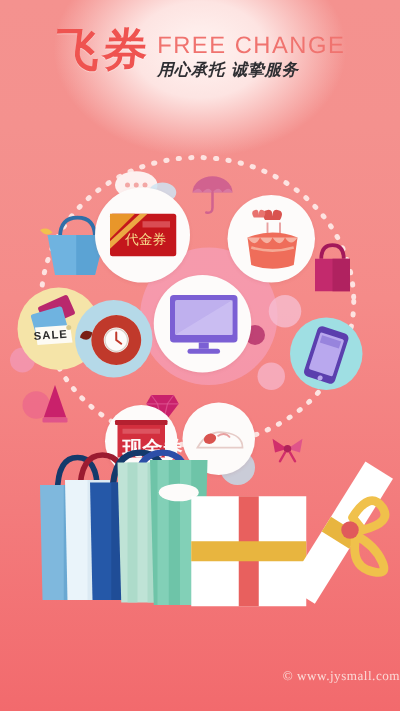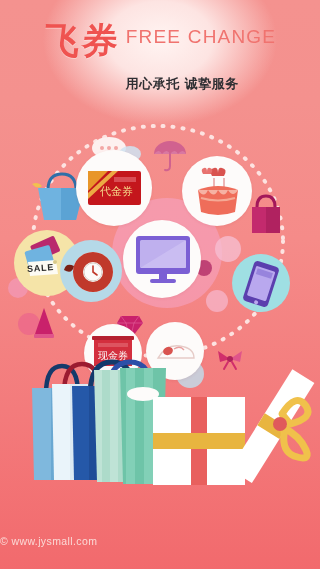--- a/index.html
+++ b/index.html
@@ -14,41 +14,41 @@
   
   .header{position:absolute;left:0;top:22px;width:320px;height:80px;}
   .logo-row{display:flex;align-items:flex-start;justify-content:center;gap:6px;}
   .logo-cn{
     font-family:"DejaVu Sans","Liberation Sans",sans-serif;
     font-size:36px;font-weight:bold;color:#ef5350;line-height:38px;
     letter-spacing:2px;
     text-shadow:0 1px 0 rgba(255,255,255,.35);
     transform:skewX(-6deg);
   }
-  .logo-right{display:flex;flex-direction:column;padding-top:4px;gap:27px;}
+  .logo-right{display:flex;flex-direction:column;padding-top:4px;}
   .logo-en{
     font-size:19px;letter-spacing:1.2px;color:#f0736f;font-weight:400;
     line-height:21px;white-space:nowrap;
   }
   .logo-tag{
     font-family:"DejaVu Sans","Liberation Sans",sans-serif;
     font-size:13px;font-weight:bold;color:#2f2f33;line-height:16px;
-    letter-spacing:.5px;white-space:nowrap;margin-top:2px;
+    letter-spacing:.5px;white-space:nowrap;margin-top:2px;font-style:italic;
   }
   
   .stage{position:absolute;left:0;top:108px;width:320px;height:400px;}
   .blob{position:absolute;border-radius:50%;}
   .wcircle{position:absolute;border-radius:50%;background:#fdfbfa;
            box-shadow:0 1px 3px rgba(160,60,60,.10);}
   
   .bag{position:absolute;}
   .giftbox{position:absolute;}
   .footer{
-    position:absolute;left:0;bottom:22px;width:320px;text-align:left;
-    font-size:10.5px;color:#fbd9d6;letter-spacing:.4px;
+    position:absolute;left:0;bottom:22px;width:320px;text-align:right;
+    font-size:10.5px;color:#fbd9d6;letter-spacing:.4px;font-family:Liberation Serif, serif;
   }
   svg{display:block;overflow:visible;}
 </style>
 </head>
 <body>
 
 <div class="screen">
 
   <div class="header">
     <div class="logo-row">
@@ -158,21 +158,21 @@
       <path d="M0 9 L26 9" stroke="#e05a96" stroke-width="1" opacity=".7"></path>
       <path d="M4 2 L9 9 L13 26 L17 9 L22 2" stroke="#e05a96" stroke-width="1" fill="none" opacity=".7"></path>
     </svg>
 
     <div class="wcircle" style="left:84px;top:216px;width:58px;height:58px;"></div>
     <svg style="position:absolute;left:92px;top:228px;" width="42" height="34" viewBox="0 0 42 34">
       <rect x="0" y="0" width="42" height="4" rx="1" fill="#b52030"></rect>
       <rect x="2" y="4" width="38" height="26" fill="#d32f3e"></rect>
       <rect x="6" y="7" width="30" height="4" fill="#e87a82" opacity=".5"></rect>
     </svg>
-    <div style="position:absolute;left:98px;top:241px;font-family:'DejaVu Sans',sans-serif;font-size:10px;font-weight:normal;color:#fdfbfa;">现金券</div>
+    <div style="position:absolute;left:98px;top:241px;font-family:'DejaVu Sans',sans-serif;font-size:16px;font-weight:bold;color:#fdfbfa;">现金券</div>
 
     <div class="wcircle" style="left:146px;top:214px;width:58px;height:58px;"></div>
     <svg style="position:absolute;left:154px;top:230px;" width="44" height="28" viewBox="0 0 44 28">
       <path d="M4 20 q8 -14 22 -12 q14 2 14 12 Z" fill="#fdfbfa" stroke="#e6ccc8" stroke-width="1.4"></path>
       <path d="M2 20 q20 6 40 0 q-20 6 -40 0" fill="#f3e2de"></path>
       <ellipse cx="14" cy="13" rx="5" ry="4" fill="#d9534f" transform="rotate(-20 14 13)"></ellipse>
       <path d="M20 11 q6 -4 10 1" stroke="#e8a0a0" stroke-width="1.4" fill="none"></path>
     </svg>
 
     <div class="blob" style="left:232px;top:146px;width:58px;height:58px;background:#9fdfe3;"></div>

